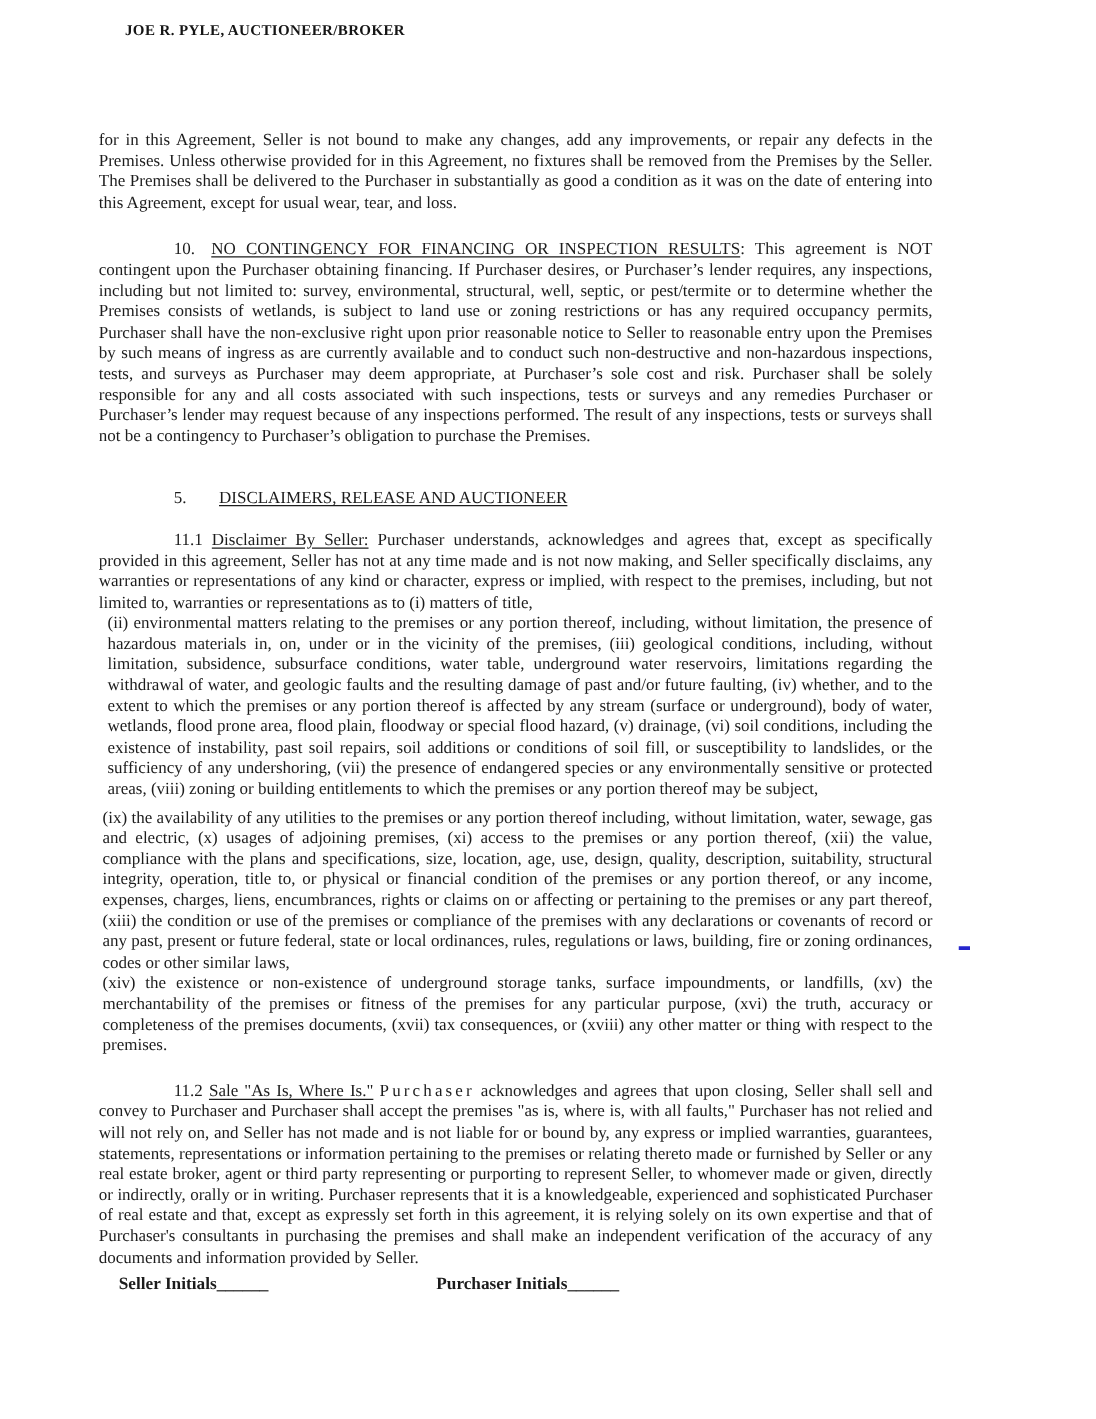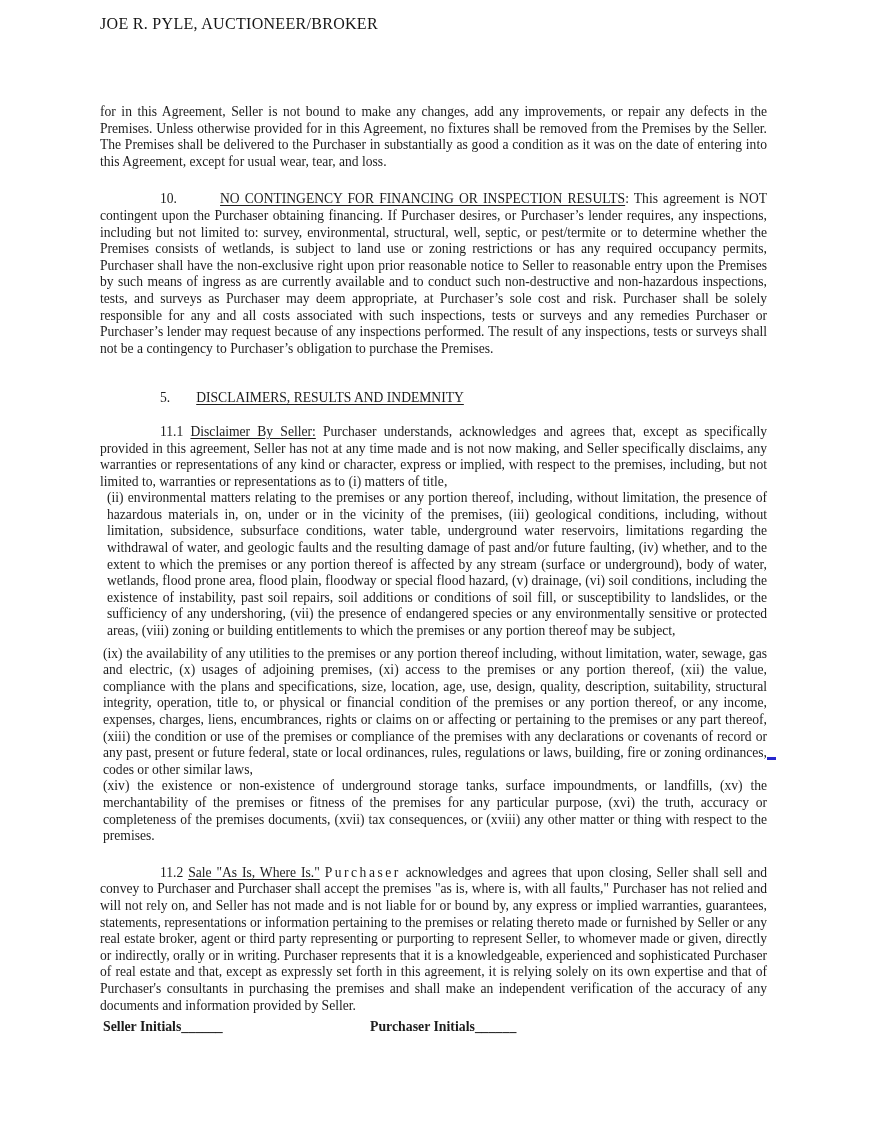--- a/index.html
+++ b/index.html
@@ -16,63 +16,63 @@
     overflow: hidden;
   }
   .page {
     position: relative;
     width: 877px;
     height: 1135px;
   }
   .letterhead {
     padding-top: 17px;
     margin-left: 100px;
-    font-size: 16px;
-    font-weight: normal;
+    font-size: 12px;
+    font-weight: bold;
     letter-spacing: 0.3px;
     line-height: 14px;
     color: #151515;
   }
   .content {
-    margin-left: 100px;
+    margin-left: 79px;
     width: 667px;
     font-family: Liberation Serif, serif;
   }
   .para {
     font-size: 13.6px;
     line-height: 16.6px;
     text-align: justify;
     text-justify: inter-word;
   }
   .p0        { margin-top: 73px; }
   .p10       { margin-top: 21px; text-indent: 60px; }
   .h11       { margin-top: 33px; text-indent: 60px; }
   .p11-1     { margin-top: 17px; text-indent: 60px; }
   .p11-1b    { margin-top: 0;  margin-left: 7px; width: 660px; }
   .p11-1c    { margin-top: 6px; margin-left: 3px; width: 664px; }
   .p11-1d    { margin-top: 0;  margin-left: 3px; width: 664px; }
   .p11-2     { margin-top: 20px; text-indent: 60px; }
-  .secnum-10 { padding-right: 43px; }
+  .secnum-10 { padding-right: 13px; }
   .secnum-11 { padding-right: 26px; }
   .uline {
     text-decoration: underline;
     text-underline-offset: 2px;
   }
   .spaced-word {
     letter-spacing: 2.5px;
     margin-left: 5px;
   }
   .initials-row {
     position: relative;
     margin-top: 5px;
     height: 20px;
     font-size: 13.8px;
     font-weight: bold;
   }
-  .initials-seller    { position: absolute; left: 3px; top: 0; }
+  .initials-seller    { position: absolute; left: 16px; top: 0; }
   .initials-purchaser { position: absolute; left: 270px; top: 0; }
   .margin-mark {
     position: absolute;
     left: 767px;
     top: 757px;
     width: 9px;
     height: 3px;
     background: #2626cd;
   }
 </style>
@@ -85,21 +85,21 @@
 
   <div class="content">
 
     <div class="para p0">for in this Agreement, Seller is not bound to make any changes, add any improvements, or repair any defects in the Premises. Unless otherwise provided for in this Agreement, no fixtures shall be removed from the Premises by the Seller. The Premises shall be delivered to the Purchaser in substantially as good a condition as it was on the date of entering into this Agreement, except for usual wear, tear, and loss.</div>
 
     <div class="para p10">
       <span class="secnum-10">10.</span><span class="uline">NO CONTINGENCY FOR FINANCING OR INSPECTION RESULTS</span><span>: This agreement is NOT contingent upon the Purchaser obtaining financing. If Purchaser desires, or Purchaser’s lender requires, any inspections, including but not limited to: survey, environmental, structural, well, septic, or pest/termite or to determine whether the Premises consists of wetlands, is subject to land use or zoning restrictions or has any required occupancy permits, Purchaser shall have the non-exclusive right upon prior reasonable notice to Seller to reasonable entry upon the Premises by such means of ingress as are currently available and to conduct such non-destructive and non-hazardous inspections, tests, and surveys as Purchaser may deem appropriate, at Purchaser’s sole cost and risk. Purchaser shall be solely responsible for any and all costs associated with such inspections, tests or surveys and any remedies Purchaser or Purchaser’s lender may request because of any inspections performed. The result of any inspections, tests or surveys shall not be a contingency to Purchaser’s obligation to purchase the Premises.</span>
     </div>
 
     <div class="para h11">
-      <span class="secnum-11">5.</span><span class="uline">DISCLAIMERS, RESULTS AND INDEMNITY</span>
+      <span class="secnum-11">5.</span><span class="uline">DISCLAIMERS, RELEASE AND AUCTIONEER</span>
     </div>
 
     <div class="para p11-1">
       <span>11.1 </span><span class="uline">Disclaimer By Seller:</span><span> Purchaser understands, acknowledges and agrees that, except as specifically provided in this agreement, Seller has not at any time made and is not now making, and Seller specifically disclaims, any warranties or representations of any kind or character, express or implied, with respect to the premises, including, but not limited to, warranties or representations as to (i) matters of title,</span>
     </div>
 
     <div class="para p11-1b">(ii) environmental matters relating to the premises or any portion thereof, including, without limitation, the presence of hazardous materials in, on, under or in the vicinity of the premises, (iii) geological conditions, including, without limitation, subsidence, subsurface conditions, water table, underground water reservoirs, limitations regarding the withdrawal of water, and geologic faults and the resulting damage of past and/or future faulting, (iv) whether, and to the extent to which the premises or any portion thereof is affected by any stream (surface or underground), body of water, wetlands, flood prone area, flood plain, floodway or special flood hazard, (v) drainage, (vi) soil conditions, including the existence of instability, past soil repairs, soil additions or conditions of soil fill, or susceptibility to landslides, or the sufficiency of any undershoring, (vii) the presence of endangered species or any environmentally sensitive or protected areas, (viii) zoning or building entitlements to which the premises or any portion thereof may be subject,</div>
 
     <div class="para p11-1c">(ix) the availability of any utilities to the premises or any portion thereof including, without limitation, water, sewage, gas and electric, (x) usages of adjoining premises, (xi) access to the premises or any portion thereof, (xii) the value, compliance with the plans and specifications, size, location, age, use, design, quality, description, suitability, structural integrity, operation, title to, or physical or financial condition of the premises or any portion thereof, or any income, expenses, charges, liens, encumbrances, rights or claims on or affecting or pertaining to the premises or any part thereof, (xiii) the condition or use of the premises or compliance of the premises with any declarations or covenants of record or any past, present or future federal, state or local ordinances, rules, regulations or laws, building, fire or zoning ordinances, codes or other similar laws,</div>
 

